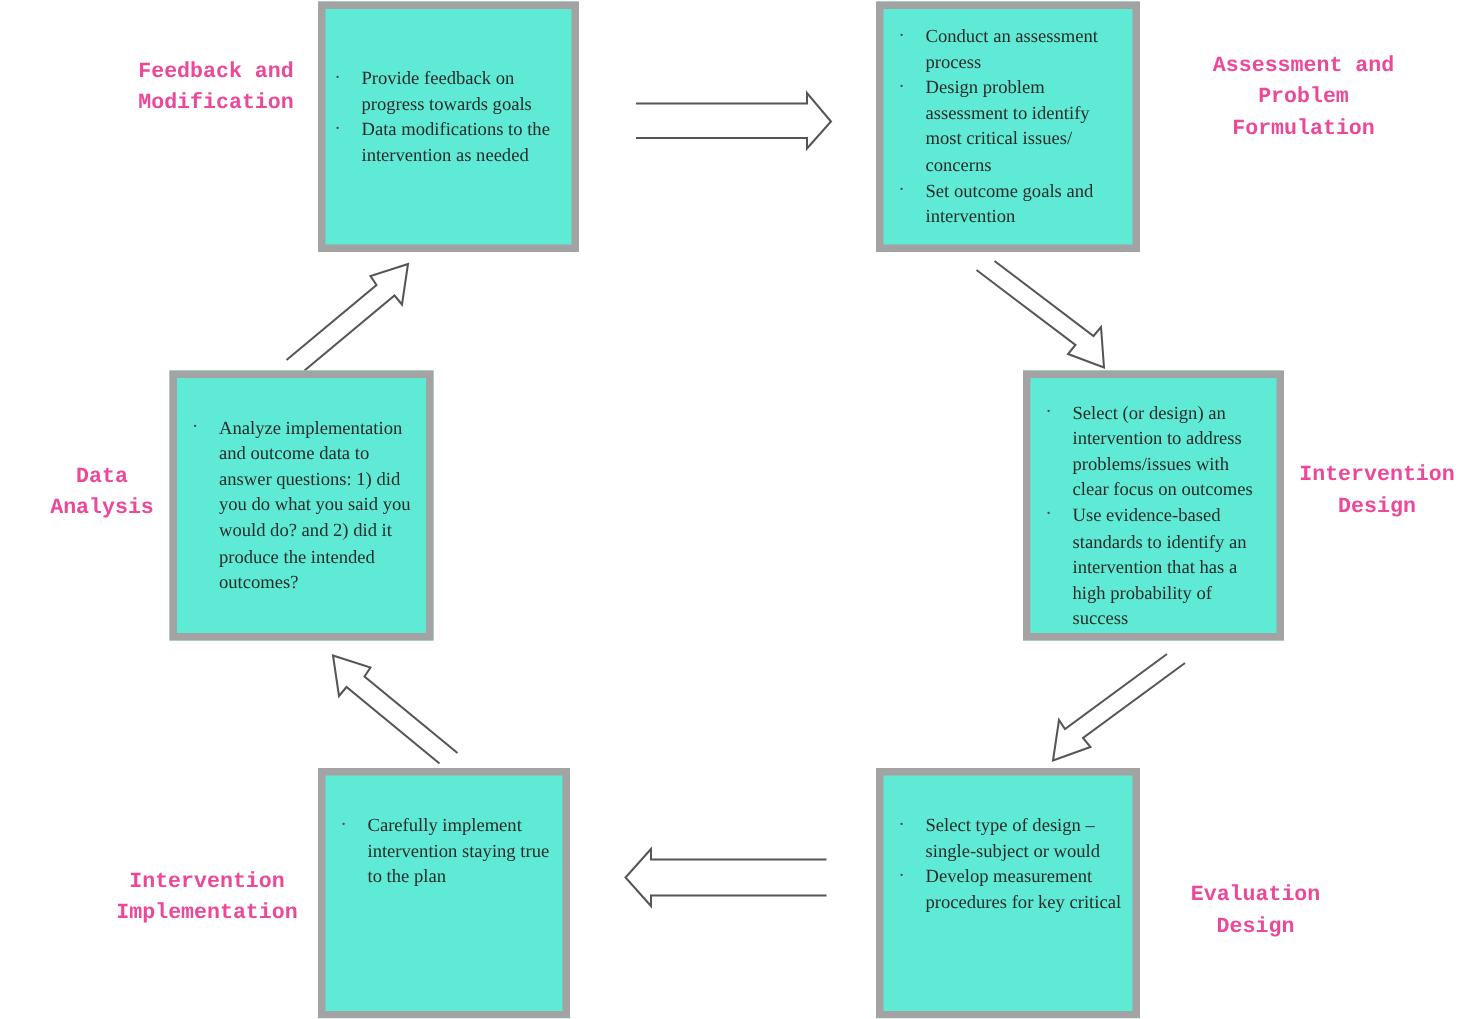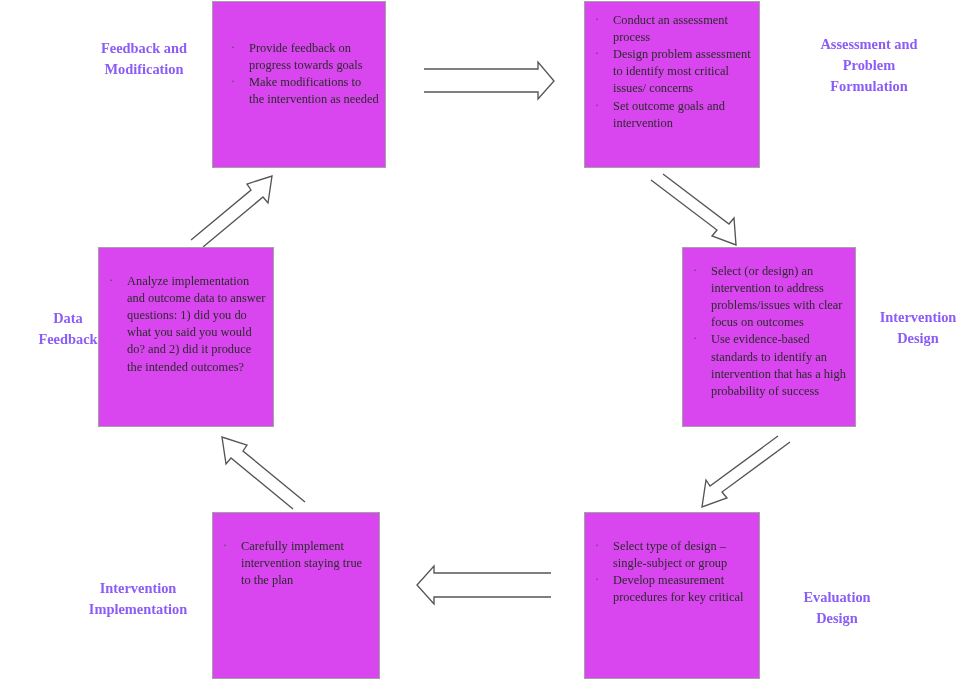--- a/index.html
+++ b/index.html
@@ -14,22 +14,22 @@
     height: 679px;
     background: #ffffff;
     overflow: hidden;
     font-family: "Liberation Serif", "DejaVu Serif", serif;
   }
 
   
   .node {
     position: absolute;
     box-sizing: border-box;
-    border: 1px solid #a3a3a3;
-    background: #d946ef;
+    border: 5px solid #a3a3a3;
+    background: #5eead4;
     text-decoration: underline;
   }
   .node-list {
     list-style: none;
     margin: 0;
     padding: 0;
   }
   .node-item {
     position: relative;
     padding-left: 22px;
@@ -47,42 +47,42 @@
     font-size: 12.4px;
     color: #4a4a4a;
   }
 
   
   #node-feedback      { left: 212px; top: 1px;   width: 174px; height: 167px; }
   #node-assessment    { left: 584px; top: 1px;   width: 176px; height: 167px; }
   #node-intervention-design { left: 682px; top: 247px; width: 174px; height: 180px; }
   #node-evaluation    { left: 584px; top: 512px; width: 176px; height: 167px; }
   #node-implementation{ left: 212px; top: 512px; width: 168px; height: 167px; }
-  #node-data-analysis { left: 98px; top: 247px; width: 176px; height: 180px; }
+  #node-data-analysis { left: 113px; top: 247px; width: 176px; height: 180px; }
 
   .node-inner {
     position: absolute;
     left: 0;
     right: 6px;
   }
-  #node-feedback .node-inner            { top: 38px;  left: 14px; }
+  #node-feedback .node-inner            { top: 38px;  left: 2px; }
   #node-assessment .node-inner          { top: 10px;  left: 6px; }
   #node-intervention-design .node-inner { top: 15px;  left: 6px; }
   #node-evaluation .node-inner          { top: 25px;  left: 6px; }
   #node-implementation .node-inner      { top: 25px;  left: 6px; }
   #node-data-analysis .node-inner       { top: 25px;  left: 6px; }
 
   
   .label {
     position: absolute;
-    font-family: Liberation Serif, serif;
+    font-family: Liberation Mono, monospace;
     font-weight: bold;
     font-size: 14.4px;
     line-height: 1.45;
-    color: #8b5cf6;
+    color: #ec4899;
     text-align: center;
     white-space: pre-line;
   }
   #label-feedback       { left: 70px;  top: 38px;  width: 148px; }
   #label-assessment     { left: 764px; top: 34px;  width: 210px; }
   #label-intervention-design { left: 862px; top: 307px; width: 112px; }
   #label-evaluation     { left: 762px; top: 587px; width: 150px; text-align: center; }
   #label-implementation { left: 48px;  top: 578px; width: 180px; }
   #label-data-analysis  { left: 14px;  top: 308px; width: 108px; }
 
@@ -120,21 +120,21 @@
 
     <path class="arrow-shape" d="M 305 502 L 243 451 L 247 445 L 222 437 L 226 464 L 231 458 L 293 509"></path>
 
     <path class="arrow-shape" d="M 191 240 L 251 190 L 247 184 L 272 176 L 268 203 L 263 197 L 203 247"></path>
   </svg>
 
   <div class="node" id="node-feedback">
     <div class="node-inner">
       <ul class="node-list">
         <li class="node-item">Provide feedback on progress towards goals</li>
-        <li class="node-item">Make modifications to the intervention as needed</li>
+        <li class="node-item">Data modifications to the intervention as needed</li>
       </ul>
     </div>
   </div>
   <div class="label" id="label-feedback">Feedback and
 Modification</div>
 
   <div class="node" id="node-assessment">
     <div class="node-inner">
       <ul class="node-list">
         <li class="node-item">Conduct an assessment process</li>
@@ -154,21 +154,21 @@
         <li class="node-item">Use evidence-based standards to identify an intervention that has a high probability of success</li>
       </ul>
     </div>
   </div>
   <div class="label" id="label-intervention-design">Intervention
 Design</div>
 
   <div class="node" id="node-evaluation">
     <div class="node-inner">
       <ul class="node-list">
-        <li class="node-item">Select type of design – single-subject or group</li>
+        <li class="node-item">Select type of design – single-subject or would</li>
         <li class="node-item">Develop measurement procedures for key critical</li>
       </ul>
     </div>
   </div>
   <div class="label" id="label-evaluation">Evaluation
 Design</div>
 
   <div class="node" id="node-implementation">
     <div class="node-inner">
       <ul class="node-list">
@@ -180,15 +180,15 @@
 Implementation</div>
 
   <div class="node" id="node-data-analysis">
     <div class="node-inner">
       <ul class="node-list">
         <li class="node-item">Analyze implementation and outcome data to answer questions: 1) did you do what you said you would do? and 2) did it produce the intended outcomes?</li>
       </ul>
     </div>
   </div>
   <div class="label" id="label-data-analysis">Data
-Feedback</div>
+Analysis</div>
 
 </div>
 
 </body></html>

